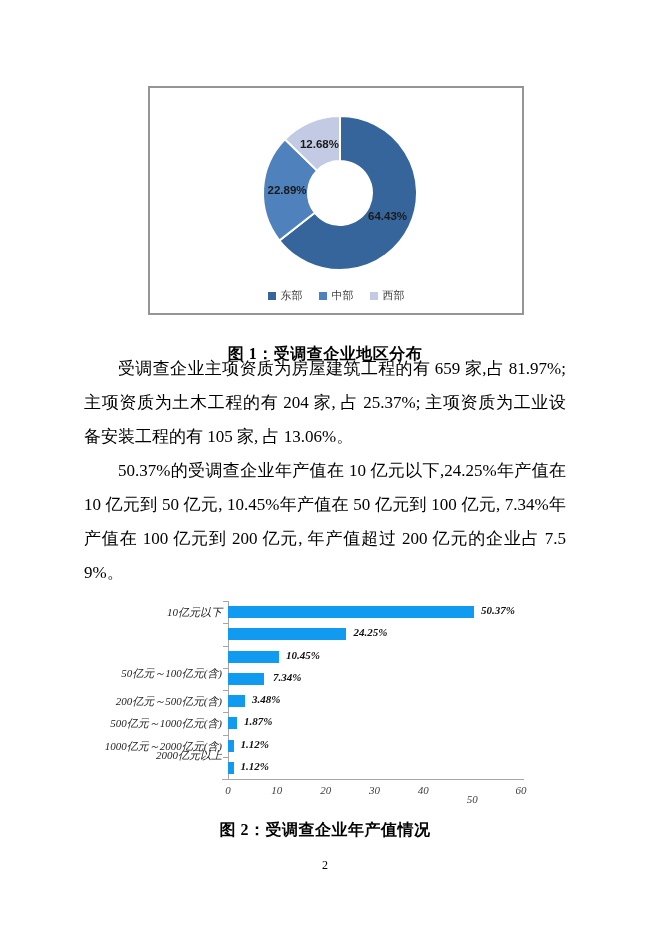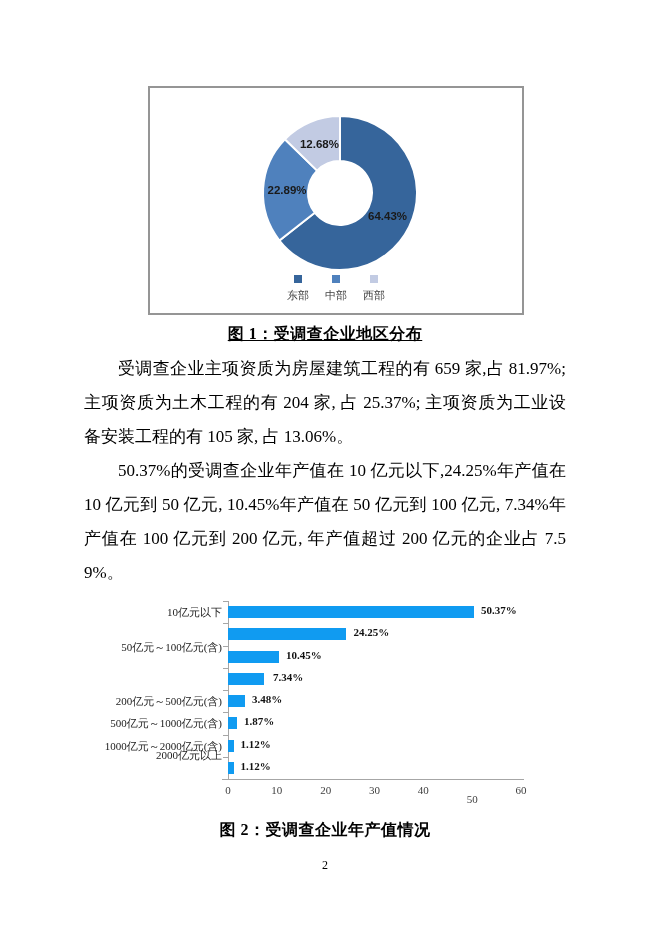--- a/index.html
+++ b/index.html
@@ -29,59 +29,59 @@
     fill: #1a1a1a;
   }
   .donut-legend {
     position: absolute;
     left: 0; right: 0; bottom: 10px;
     display: flex;
     justify-content: center;
     gap: 16px;
     align-items: center;
   }
-  .legend-item { display: inline-flex; align-items: center; gap: 5px; flex-direction: column; }
+  .legend-item { display: inline-flex; align-items: center; gap: 5px; }
   .legend-swatch { width: 8px; height: 8px; display: inline-block; }
   .legend-text {
     font-family: "Liberation Sans", "DejaVu Sans", sans-serif;
     font-size: 11px;
     color: #3f3f3f;
   }
 
   
   .fig-caption {
     position: absolute;
     left: 0; width: 650px;
     text-align: center;
     font-size: 16px;
     font-weight: bold;
     letter-spacing: 0.5px;
   }
-  #caption1 { top: 324px; text-decoration: underline; }
+  #caption1 { top: 344px; }
   #caption2 { top: 820px; }
 
   .body-text {
     position: absolute;
     left: 84px; top: 352px;
     width: 482px;
     font-size: 17px;
     line-height: 34px;
     text-align: justify;
   }
   .body-text p {
     margin: 0;
     text-indent: 2em;
     word-break: break-all;
   }
 
   
   #chart2 {
     position: absolute;
     left: 0; top: 595px;
-    width: 648px; height: 212px;
+    width: 648px; height: 212px; font-style: italic;
   }
   .bar-cat {
     position: absolute;
     left: 0; width: 222px;
     text-align: right;
     font-size: 11px;
     color: #222222;
     white-space: nowrap;
   }
   .bar {
@@ -169,21 +169,21 @@
   </div>
 
   <div id="chart2">
     <div class="axis-line-y"></div>
     <div class="axis-line-x"></div>
   <div class="bar-cat" style="top: 10.125px;">10亿元以下</div>
       <div class="bar" style="left: 228px; top: 11.125px; width: 246px; background: rgb(16, 155, 241);"></div>
       <div class="bar-val" style="left: 481px; top: 9.125px;">50.37%</div>
       <div class="bar" style="left: 228px; top: 33.375px; width: 118.4px; background: rgb(16, 155, 241);"></div>
       <div class="bar-val" style="left: 353.4px; top: 31.375px;">24.25%</div>
-      <div class="bar-cat" style="top: 45px;">50亿元～100亿元(含)</div>
+      <div class="bar-cat" style="top: 71px;">50亿元～100亿元(含)</div>
       <div class="bar" style="left: 228px; top: 55.625px; width: 51px; background: rgb(16, 155, 241);"></div>
       <div class="bar-val" style="left: 286px; top: 53.625px;">10.45%</div>
       <div class="bar" style="left: 228px; top: 77.875px; width: 35.8px; background: rgb(16, 155, 241);"></div>
       <div class="bar-val" style="left: 273px; top: 75.875px;">7.34%</div>
       <div class="bar-cat" style="top: 99.125px;">200亿元～500亿元(含)</div>
       <div class="bar" style="left: 228px; top: 100.125px; width: 17px; background: rgb(16, 155, 241);"></div>
       <div class="bar-val" style="left: 252px; top: 98.125px;">3.48%</div>
       <div class="bar-cat" style="top: 121.375px;">500亿元～1000亿元(含)</div>
       <div class="bar" style="left: 228px; top: 122.375px; width: 9.1px; background: rgb(16, 155, 241);"></div>
       <div class="bar-val" style="left: 244.1px; top: 120.375px;">1.87%</div>

